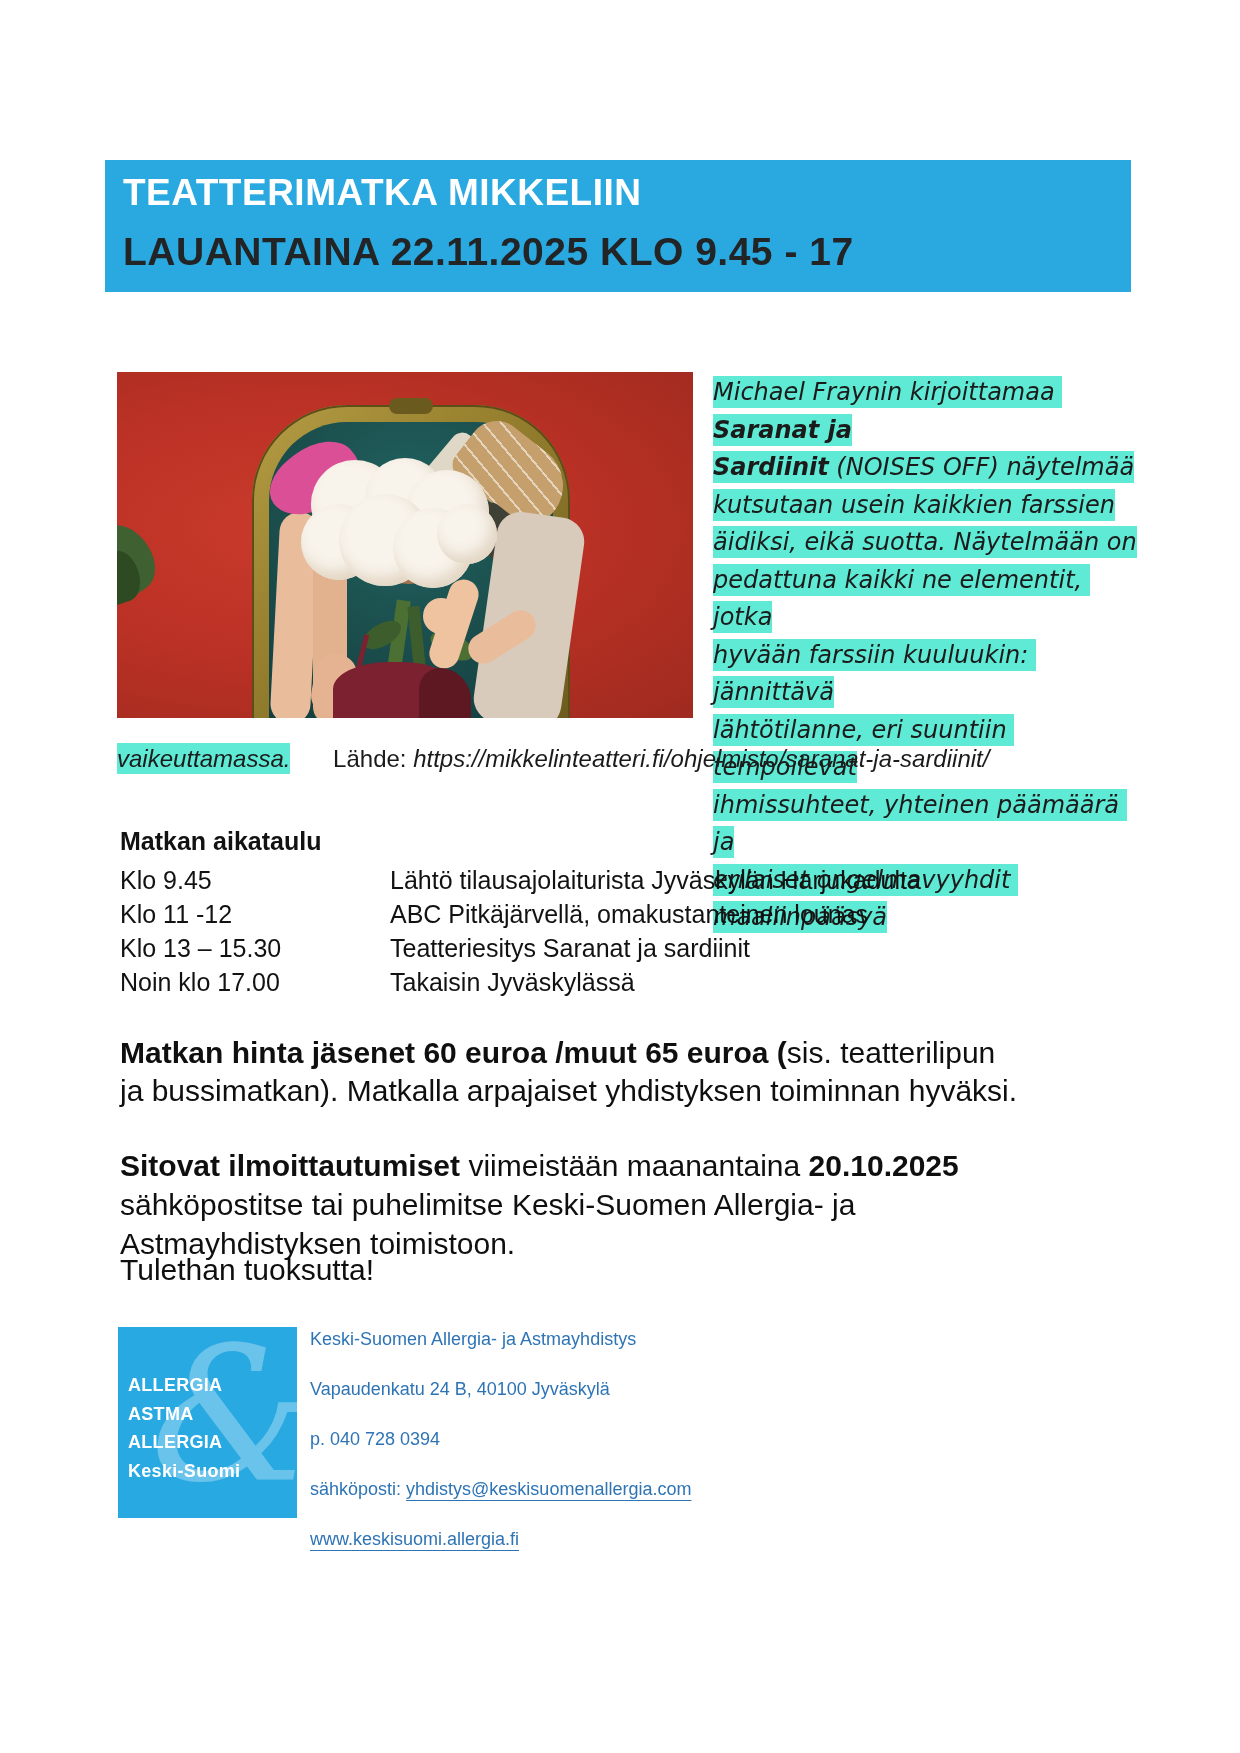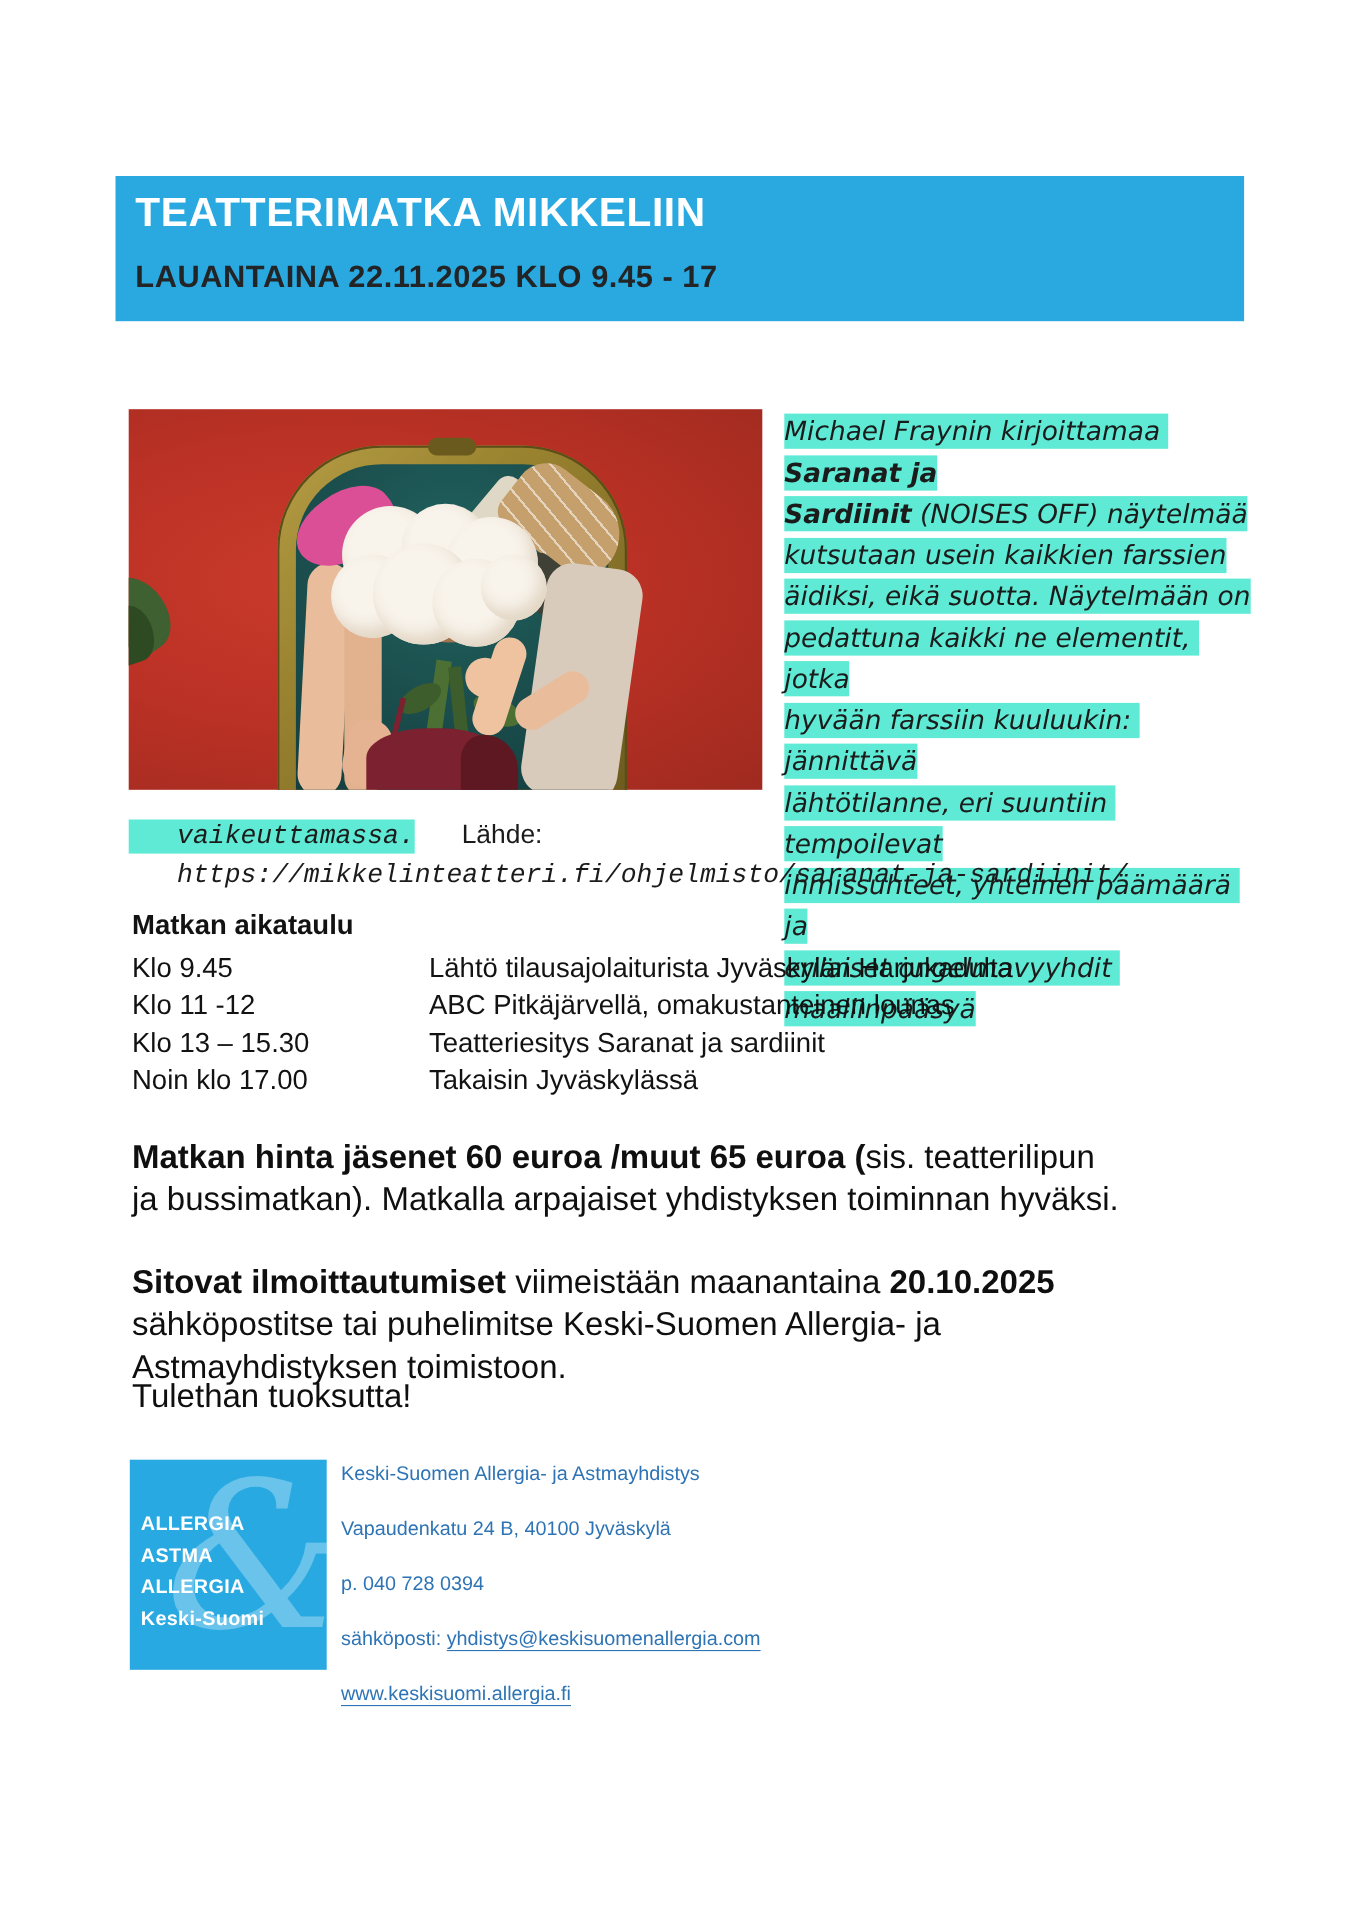--- a/index.html
+++ b/index.html
@@ -15,21 +15,21 @@
   .banner{
     position:absolute;left:105px;top:160px;width:1026px;height:132px;
     background:#29A9E0;box-sizing:border-box;padding:14px 0 0 18px;
   }
   .banner-title{
     font-size:37px;font-weight:bold;color:#ffffff;line-height:38px;
     letter-spacing:.5px;
   }
   .banner-subtitle{
     margin-top:23px;
-    font-size:28px;font-weight:bold;color:#222426;line-height:34px;
+    font-size:39px;font-weight:bold;color:#222426;line-height:34px;
     letter-spacing:.5px;
   }
   
   .photo{
     position:absolute;left:117px;top:372px;width:576px;height:346px;
     background:radial-gradient(ellipse at 32% 45%, #C93B2C 0%, #BB3125 48%, #9F2A1F 100%);
     overflow:hidden;
   }
   .photo *{position:absolute;}
   .leaf-edge{left:-16px;top:150px;width:50px;height:72px;background:#3F6030;
@@ -85,21 +85,21 @@
   }
   .intro-line{line-height:37.5px;white-space:nowrap;}
   .hl{background:#5eead4;padding:2px 0;}
   .intro b, .cap-hl b{font-weight:bold;}
   .pre{white-space:pre-wrap;}
   
   .caption{
     position:absolute;left:117px;top:742px;width:1016px;
     font-size:24px;line-height:34px;color:#1b1b1b;
   }
-  .cap-italic{font-family:Liberation Mono, monospace;font-style:italic;padding-left:44px;}
+  .cap-italic{font-family:Liberation Sans, sans-serif;font-style:italic;}
   .cap-label{font-family:"Liberation Sans",sans-serif;font-style:normal;margin-left:36px;}
   
   .schedule{position:absolute;left:120px;top:822px;width:1013px;font-size:25px;}
   .sched-title{font-weight:bold;line-height:38px;margin-bottom:3px;}
   .sched-row{display:grid;grid-template-columns:270px 1fr;line-height:34px;}
   
   .para{position:absolute;left:120px;font-size:30px;color:#0f0f0f;}
   .price{top:1034px;width:900px;line-height:38px;}
   .signup{top:1146px;width:935px;line-height:39px;}
   .closing{top:1252px;width:900px;line-height:36px;}

